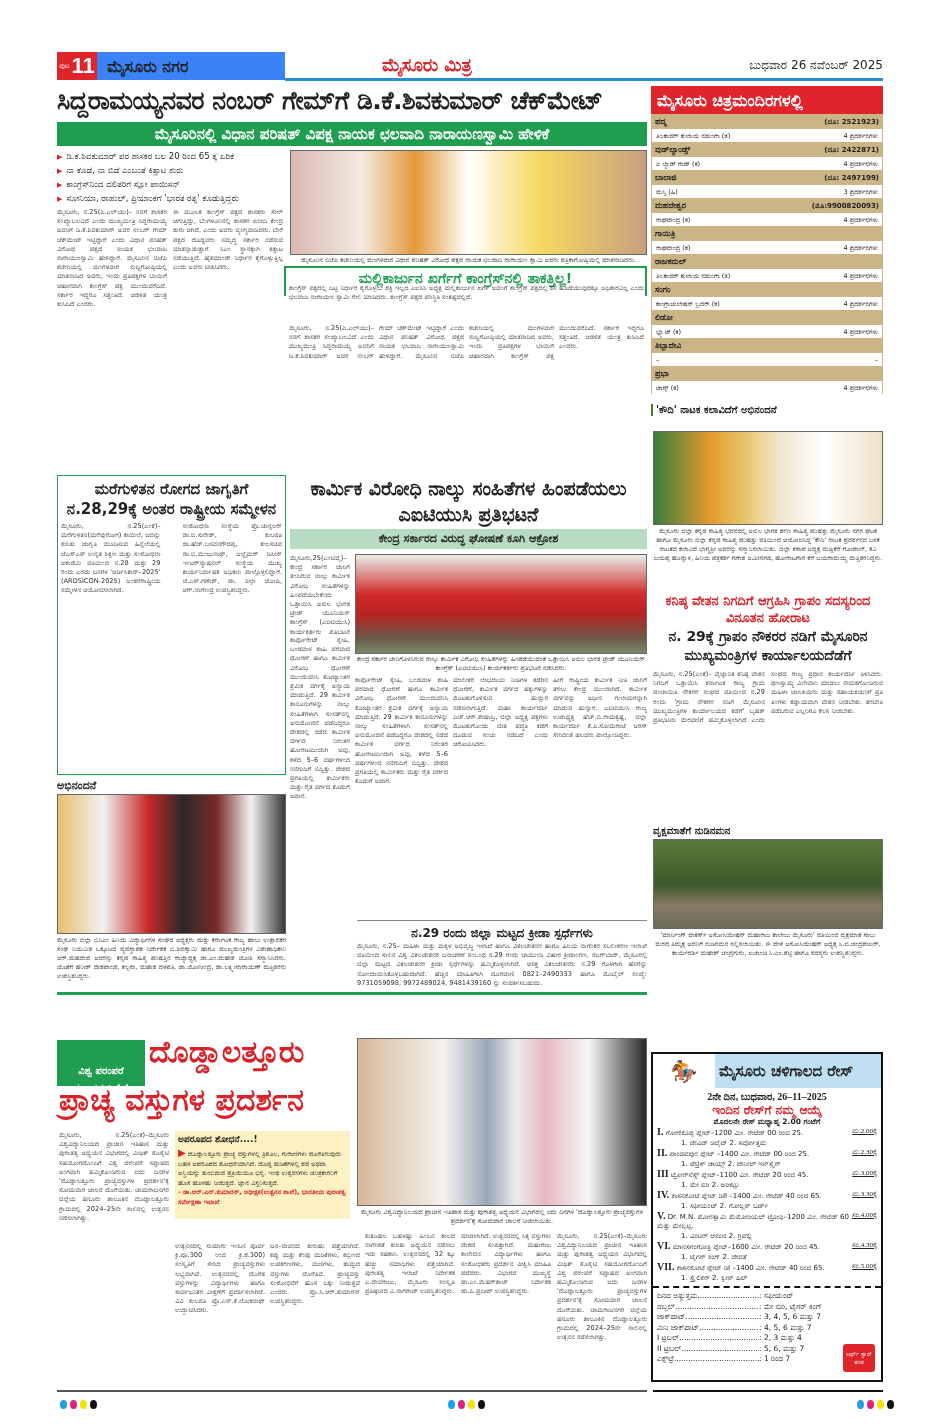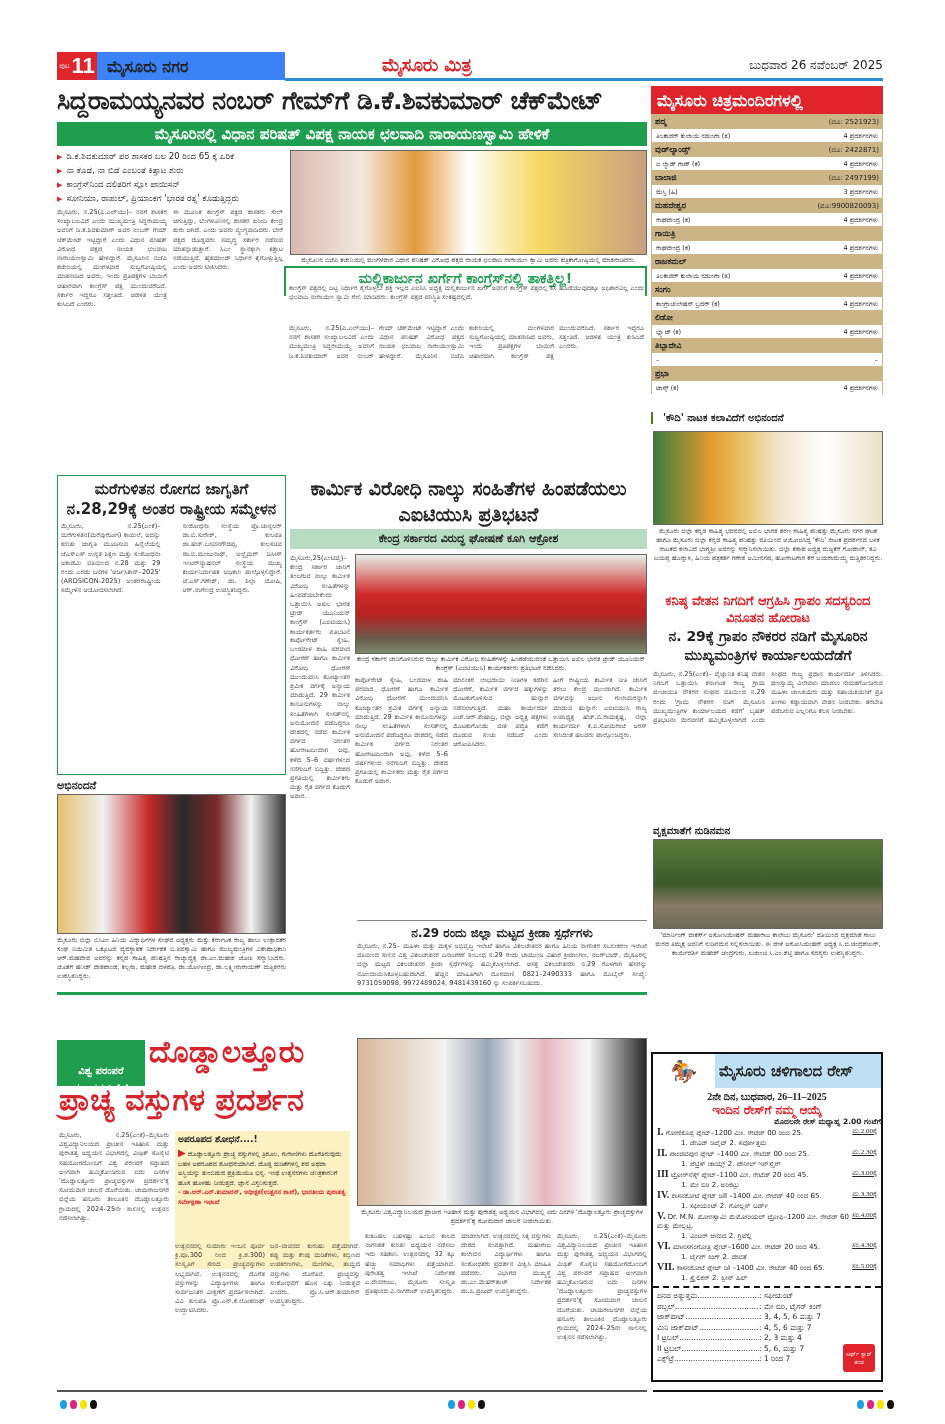--- a/index.html
+++ b/index.html
@@ -20,52 +20,52 @@
 .bullets div::before{content:"\25B6";color:#e0242b;font-size:7px;margin-right:4px}
 .col{font-size:6.6px;line-height:9.2px;color:#333;text-align:justify}
 .photo{background:linear-gradient(135deg,#c9a080,#e8c9a9 40%,#d8a84a 60%,#b0442e);border:1px solid #666}
 .cap{font-size:6.5px;line-height:9px;text-align:center;color:#333}
 .kharge{left:227px;top:214px;width:363px;height:30px;border-top:2px solid #1f9e4f;border-left:2px solid #1f9e4f;border-right:2px solid #1f9e4f;text-align:center}
 .kharge h3{color:#1f9e4f;font:bold 14px "DejaVu Sans",sans-serif;margin-top:-10px;background:#fff;display:inline-block;padding:0 4px}
 
 .cin{left:594px;top:34px;width:232px}
 .cin-title{background:#e0242b;color:#fff;font:bold 16px "DejaVu Sans",sans-serif;height:28px;display:flex;align-items:center;padding-left:6px}
 .cin-hall{background:#cbb485;height:15px;font:bold 8px "DejaVu Sans",sans-serif;display:flex;justify-content:space-between;align-items:center;padding:0 4px}
-.cin-hall span:last-child{font-weight:normal;font-size:7px}
+.cin-hall span:last-child{font-weight:bold;font-size:7px}
 .cin-film{background:#fff;height:13px;font-size:6.5px;display:flex;justify-content:space-between;align-items:center;padding:0 4px;border-left:1px solid #cbb485;border-right:1px solid #cbb485}
 
 .box-marevu{left:0;top:423px;width:229px;height:300px;border:1.5px solid #1f9e4f;padding:3px}
 .box-marevu h2{text-align:center;font:bold 15px "DejaVu Sans",sans-serif;line-height:20px}
 .karmika{left:233px;top:423px;width:357px}
 .karmika h2{text-align:center;font:bold 19px "DejaVu Sans",sans-serif;line-height:26px}
 .karmika .sub{background:#b8dcc2;font:bold 11px "DejaVu Sans",sans-serif;text-align:center;height:20px;line-height:20px;margin-top:2px}
 .rhead{color:#d8232a;font:bold 13px "DejaVu Sans",sans-serif;text-align:center;line-height:17px}
 .bhead{font:bold 14px "DejaVu Sans",sans-serif;text-align:center;line-height:19px}
 
 .race{left:594px;top:1000px;width:232px;height:330px;border:2px solid #111}
 .race-top{height:34px;background:#bfe0f3;display:flex;align-items:center}
 .race-top .horse{width:62px;height:34px;display:flex;align-items:center;justify-content:center;font-size:22px;color:#8b2d1c;background:#fff}
 .race-top .t{font:bold 15px "DejaVu Sans",sans-serif;padding-left:4px}
 .race .l1{text-align:center;font:bold 10px "Liberation Serif",serif;margin-top:3px}
 .race .l2{text-align:center;color:#d8232a;font:bold 12px "DejaVu Sans",sans-serif}
-.race .l3{text-align:right;font:bold 7.5px "DejaVu Sans",sans-serif}
+.race .l3{text-align:center;font:bold 7.5px "DejaVu Sans",sans-serif}
 .ritem{font-size:7px;line-height:9px;padding:0 4px;display:flex;justify-content:space-between}
 .ritem b{font-family:"Liberation Serif",serif;font-size:10px}
 .rsel{font-size:7px;padding-left:28px;line-height:10px}
 .rtime{text-decoration:underline;font-weight:normal;font-family:"Liberation Serif",serif}
 .dash{border-top:2px dashed #111;margin:3px 0}
 .tip{display:flex;font-size:7.5px;line-height:10.5px;padding:0 4px}
 .tip .k{width:102px;overflow:hidden;white-space:nowrap}
 .tip .k::after{content:"..................................................."}
 .badge{position:absolute;right:6px;bottom:8px;width:32px;height:28px;background:#e0242b;color:#fff;font-size:6px;border-radius:3px;text-align:center;padding-top:6px}
 
 .dt-tag{left:0;top:988px;width:88px;height:46px;background:#1f9e4f;color:#fff;font:bold 10px "DejaVu Sans",sans-serif;text-align:center;padding-top:22px;line-height:17px}
 .dt-h1{left:92px;top:982px;color:#d8232a;font:bold 30px "DejaVu Sans",sans-serif;white-space:nowrap}
 .dt-h2{left:2px;top:1030px;color:#d8232a;font:bold 30px "DejaVu Sans",sans-serif;white-space:nowrap}
-.quote{left:118px;top:1079px;width:175px;height:138px;background:#fbf1c2;padding:3px;font-size:6.5px;line-height:9.6px}
+.quote{left:118px;top:1079px;width:175px;height:88px;background:#fbf1c2;padding:3px;font-size:6.5px;line-height:9.6px}
 .quote h4{font:bold 9px "DejaVu Sans",sans-serif;margin-bottom:3px}
 .quote .src{color:#d8232a;font-weight:bold}
 .dots{display:flex;gap:3px}
 .dots span{width:7px;height:9px;border-radius:50%}
 .hr{height:2px;background:#555}
 </style>
 </head>
 <body>
 
 <div class="page">
@@ -177,21 +177,21 @@
        <span>ಪ್ರಭಾ</span>
        <span></span>
      </div>
      <div class="cin-film">
        <span>ಟಾಸ್ಕ್ (ಕ)</span>
        <span>4 ಪ್ರದರ್ಶನಗಳು</span>
      </div>
       </div>
   </div>
 
-  <div class="abs" style="left:594px;top:360px;width:232px;font:bold 10px 'DejaVu Sans',sans-serif;border-left:2px solid #4d7c0f;padding-left:10px">'ಕೌದಿ' ನಾಟಕ ಕಲಾವಿದೆಗೆ ಅಭಿನಂದನೆ</div>
+  <div class="abs" style="left:594px;top:352px;width:232px;font:bold 10px 'DejaVu Sans',sans-serif;border-left:2px solid #4d7c0f;padding-left:3px">'ಕೌದಿ' ನಾಟಕ ಕಲಾವಿದೆಗೆ ಅಭಿನಂದನೆ</div>
   <div class="abs photo" style="left:596px;top:379px;width:230px;height:94px;background:linear-gradient(90deg,#3c7d3c,#e59a2e 25%,#e8c56a 40%,#f2e5cf 55%,#ffffff 75%,#ede1c8)"></div>
   <div class="abs cap" style="left:596px;top:475px;width:230px;height:62px;overflow:hidden">ಮೈಸೂರು ಜಿಲ್ಲಾ ಕನ್ನಡ ಸಾಹಿತ್ಯ ಭವನದಲ್ಲಿ ಅಖಿಲ ಭಾರತ ಶರಣ ಸಾಹಿತ್ಯ ಪರಿಷತ್ತು ಮೈಸೂರು ನಗರ ಘಟಕ ಹಾಗೂ ಮೈಸೂರು ಜಿಲ್ಲಾ ಕನ್ನಡ ಸಾಹಿತ್ಯ ಪರಿಷತ್ತು ವತಿಯಿಂದ ಆಯೋಜಿಸಿದ್ದ 'ಕೌದಿ' ನಾಟಕ ಪ್ರದರ್ಶನದ ಬಳಿಕ ನಾಟಕದ ಕಲಾವಿದೆ ಭಾಗ್ಯಶ್ರೀ ಅವರನ್ನು ಸನ್ಮಾನಿಸಲಾಯಿತು. ಜಿಲ್ಲಾ ಕಸಾಪ ಅಧ್ಯಕ್ಷ ಮಡ್ಡಿಕೆರೆ ಗೋಪಾಲ್, ಕವಿ ಜಯಪ್ಪ ಹೊನ್ನಾಳಿ, ಹಿರಿಯ ಪತ್ರಕರ್ತ ಗಣೇಶ ಅಮೀನಗಡ, ಹೋರಾಟಗಾರ ಕೆರೆ ಜಯರಾಮಯ್ಯ ಮತ್ತಿತರರಿದ್ದರು.</div>
 
   <div class="abs rhead" style="left:596px;top:540px;width:230px">ಕನಿಷ್ಠ ವೇತನ ನಿಗದಿಗೆ ಆಗ್ರಹಿಸಿ ಗ್ರಾಪಂ ಸದಸ್ಯರಿಂದ ವಿನೂತನ ಹೋರಾಟ</div>
   <div class="abs bhead" style="left:596px;top:575px;width:230px">ನ. 29ಕ್ಕೆ ಗ್ರಾಪಂ ನೌಕರರ ನಡಿಗೆ ಮೈಸೂರಿನ ಮುಖ್ಯಮಂತ್ರಿಗಳ ಕಾರ್ಯಾಲಯದೆಡೆಗೆ</div>
   <div class="abs col" style="left:596px;top:618px;width:230px;height:152px;overflow:hidden;column-count:2;column-gap:6px">ಮೈಸೂರು, ನ.25(ಎಂಕೆ)– ವೈಜ್ಞಾನಿಕ ಕನಿಷ್ಠ ವೇತನ ನಿಗದಿಗೆ ಒತ್ತಾಯಿಸಿ ಕರ್ನಾಟಕ ರಾಜ್ಯ ಗ್ರಾಮ ಪಂಚಾಯಿತಿ ನೌಕರರ ಸಂಘದ ವತಿಯಿಂದ ನ.29 ರಂದು 'ಗ್ರಾಮ ನೌಕರರ ನಡಿಗೆ ಮೈಸೂರಿನ ಮುಖ್ಯಮಂತ್ರಿಗಳ ಕಾರ್ಯಾಲಯದ ಕಡೆಗೆ' ಬೃಹತ್ ಪ್ರತಿಭಟನಾ ಮೆರವಣಿಗೆ ಹಮ್ಮಿಕೊಳ್ಳಲಾಗಿದೆ ಎಂದು ಸಂಘದ ರಾಜ್ಯ ಪ್ರಧಾನ ಕಾರ್ಯದರ್ಶಿ ತಿಳಿಸಿದರು. ಥಣಸ್ವಾಮ್ಯ ವಿಲೇವಾರಿ ಮಾಡಲು ನೇಮಕಗೊಂಡಿರುವ ಮಹಿಳಾ ಚಾಲಕಿಯರು ಮತ್ತು ಸಹಾಯಕಿಯರಿಗೆ ಪ್ರತಿ ತಿಂಗಳು ಕಡ್ಡಾಯವಾಗಿ ವೇತನ ನೀಡಬೇಕು. ತರಬೇತಿ ಪಡೆದಿರುವ ಎಲ್ಲರಿಗೂ ಕೆಲಸ ನೀಡಬೇಕು.</div>
 
   <div class="abs" style="left:596px;top:773px;width:230px;font:bold 10px 'DejaVu Sans',sans-serif">ವೃಕ್ಷಮಾತೆಗೆ ನುಡಿನಮನ</div>
   <div class="abs photo" style="left:596px;top:787px;width:230px;height:90px;background:linear-gradient(180deg,#5b7a3a,#3c5a2a 50%,#8a7a68 75%,#6a6b5a)"></div>
   <div class="abs cap" style="left:596px;top:879px;width:230px;height:44px;overflow:hidden">'ಮಾರ್ನಿಂಗ್ ವಾಕರ್ಸ್ ಅಸೋಸಿಯೇಷನ್ ಮಹಾರಾಜ ಕಾಲೇಜು ಮೈಸೂರು' ವತಿಯಿಂದ ವೃಕ್ಷಮಾತೆ ಸಾಲು ಮರದ ತಿಮ್ಮಕ್ಕ ಅವರಿಗೆ ನುಡಿನಮನ ಸಲ್ಲಿಸಲಾಯಿತು. ಈ ವೇಳೆ ಅಸೋಸಿಯೇಷನ್ ಅಧ್ಯಕ್ಷ ಸಿ.ಜಿ.ಚಂದ್ರಶೇಖರ್, ಕಾರ್ಯದರ್ಶಿ ಮಹೇಶ್ ಚಂದ್ರಗುರು, ಖಜಾಂಚಿ ಸಿ.ಎಂ.ಶೆಟ್ಟಿ ಹಾಗೂ ಸದಸ್ಯರು ಉಪಸ್ಥಿತರಿದ್ದರು.</div>

